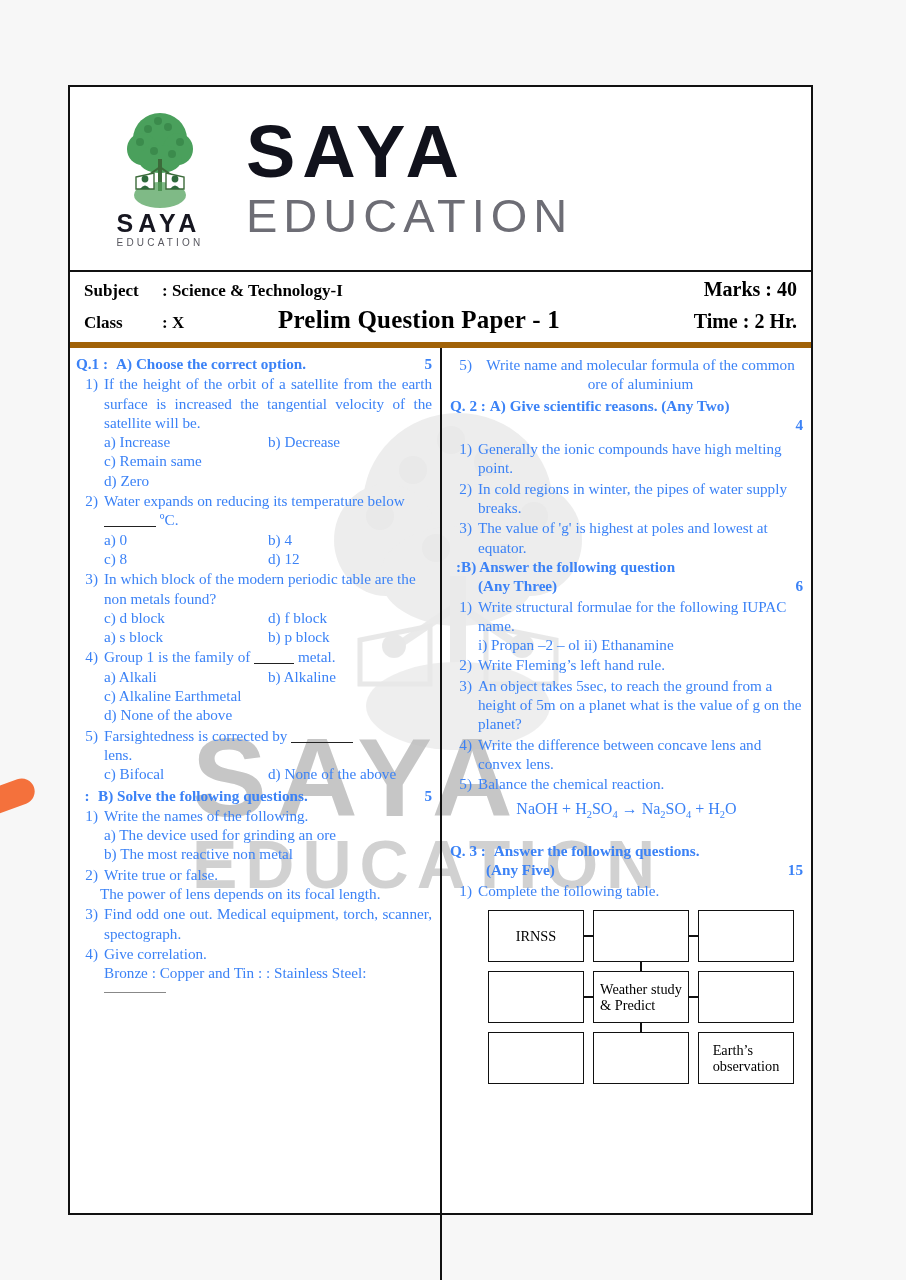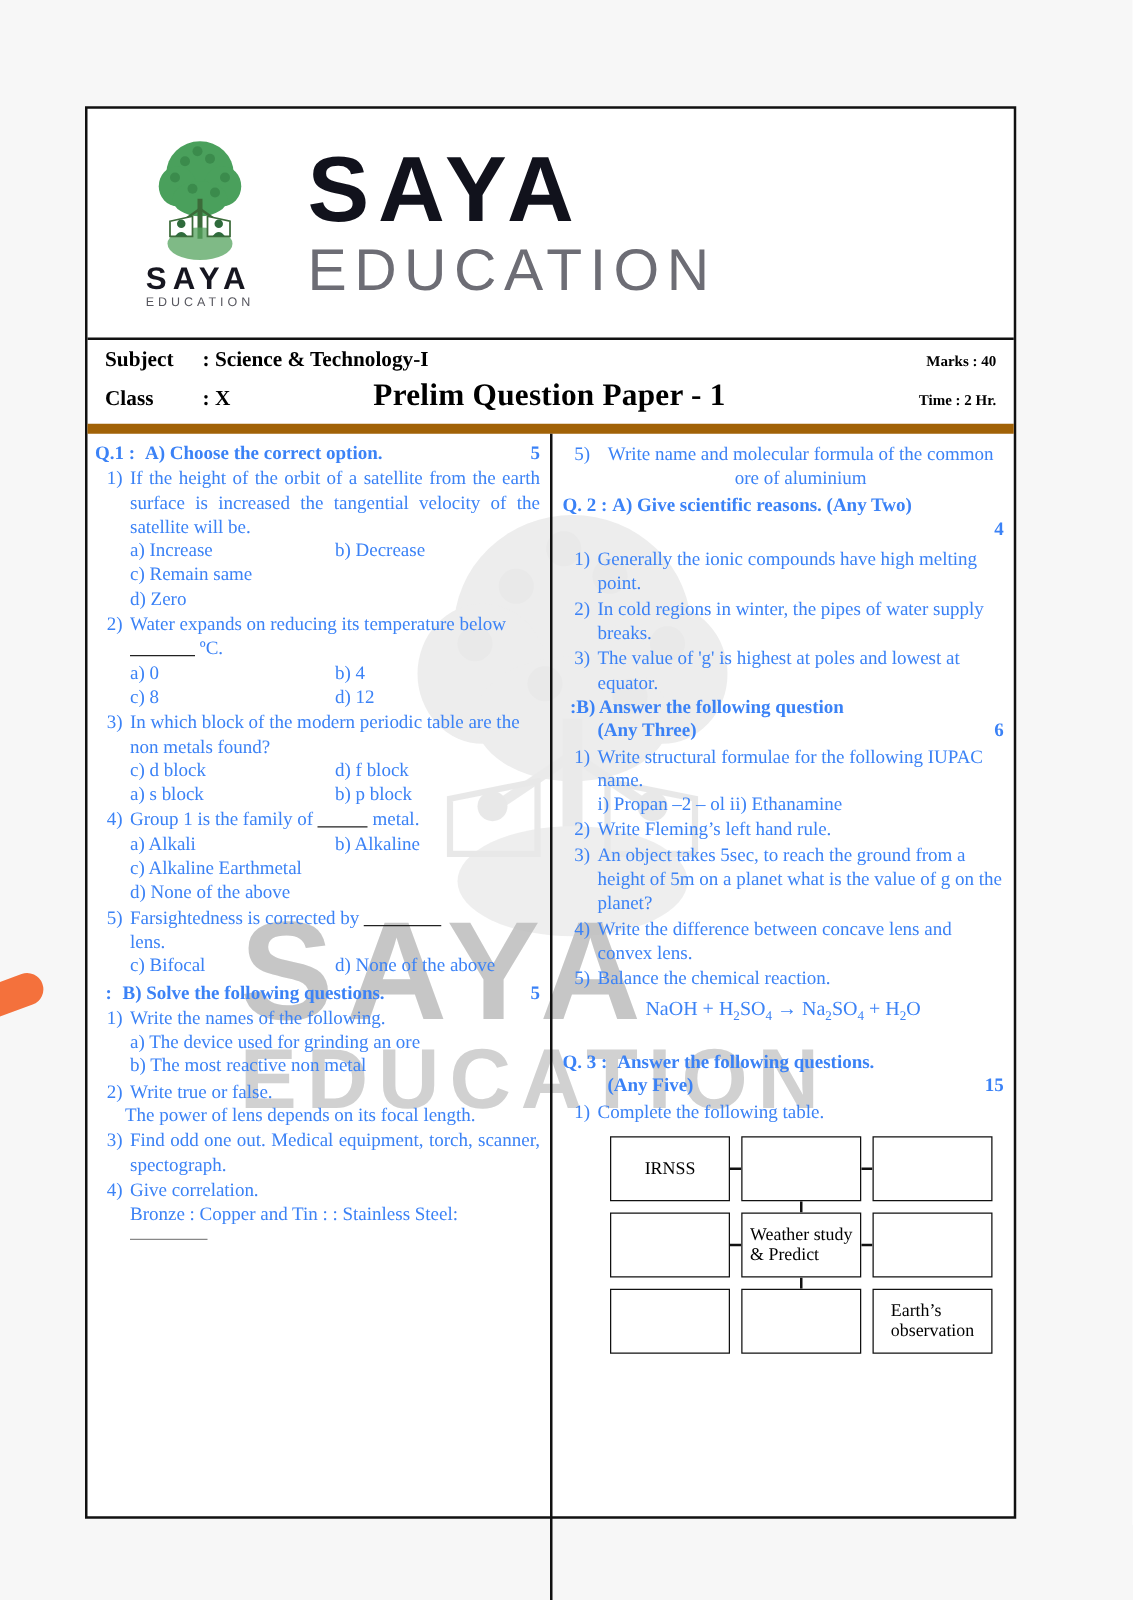--- a/index.html
+++ b/index.html
@@ -43,27 +43,27 @@
     font-family:"Liberation Sans",sans-serif;font-weight:bold;
     font-size:74px;letter-spacing:7px;color:#11121c;line-height:0.92;
   }
   .big-edu{
     font-family:"Liberation Sans",sans-serif;
     font-size:47px;letter-spacing:6px;color:#6d6d75;line-height:1;margin-top:6px;
   }
 
   
   .subject-band{
-    border-bottom:8px solid #a16207;padding:6px 14px 8px 14px;box-sizing:border-box;
+    border-bottom:6px solid #a16207;padding:6px 14px 8px 14px;box-sizing:border-box;
   }
   .sb-row{display:flex;align-items:baseline;font-weight:bold;}
   .sb-row1{font-size:17px;margin-bottom:5px;}
   .sb-label{width:78px;}
   .sb-colon-val{flex:1;}
-  .sb-right{font-size:12px;white-space:nowrap;}
+  .sb-right{font-size:20px;white-space:nowrap;}
   .sb-row2{font-size:17px;}
   .sb-title{
     flex:1;text-align:center;font-size:25px;font-weight:bold;letter-spacing:0.2px;
     margin-left:-40px;
   }
 
   
   .body-area{display:flex;position:relative;height:940px;}
   .col{box-sizing:border-box;position:relative;z-index:2;}
   .col-left{width:372px;padding:6px 8px 0 6px;border-right:2px solid #111;}

